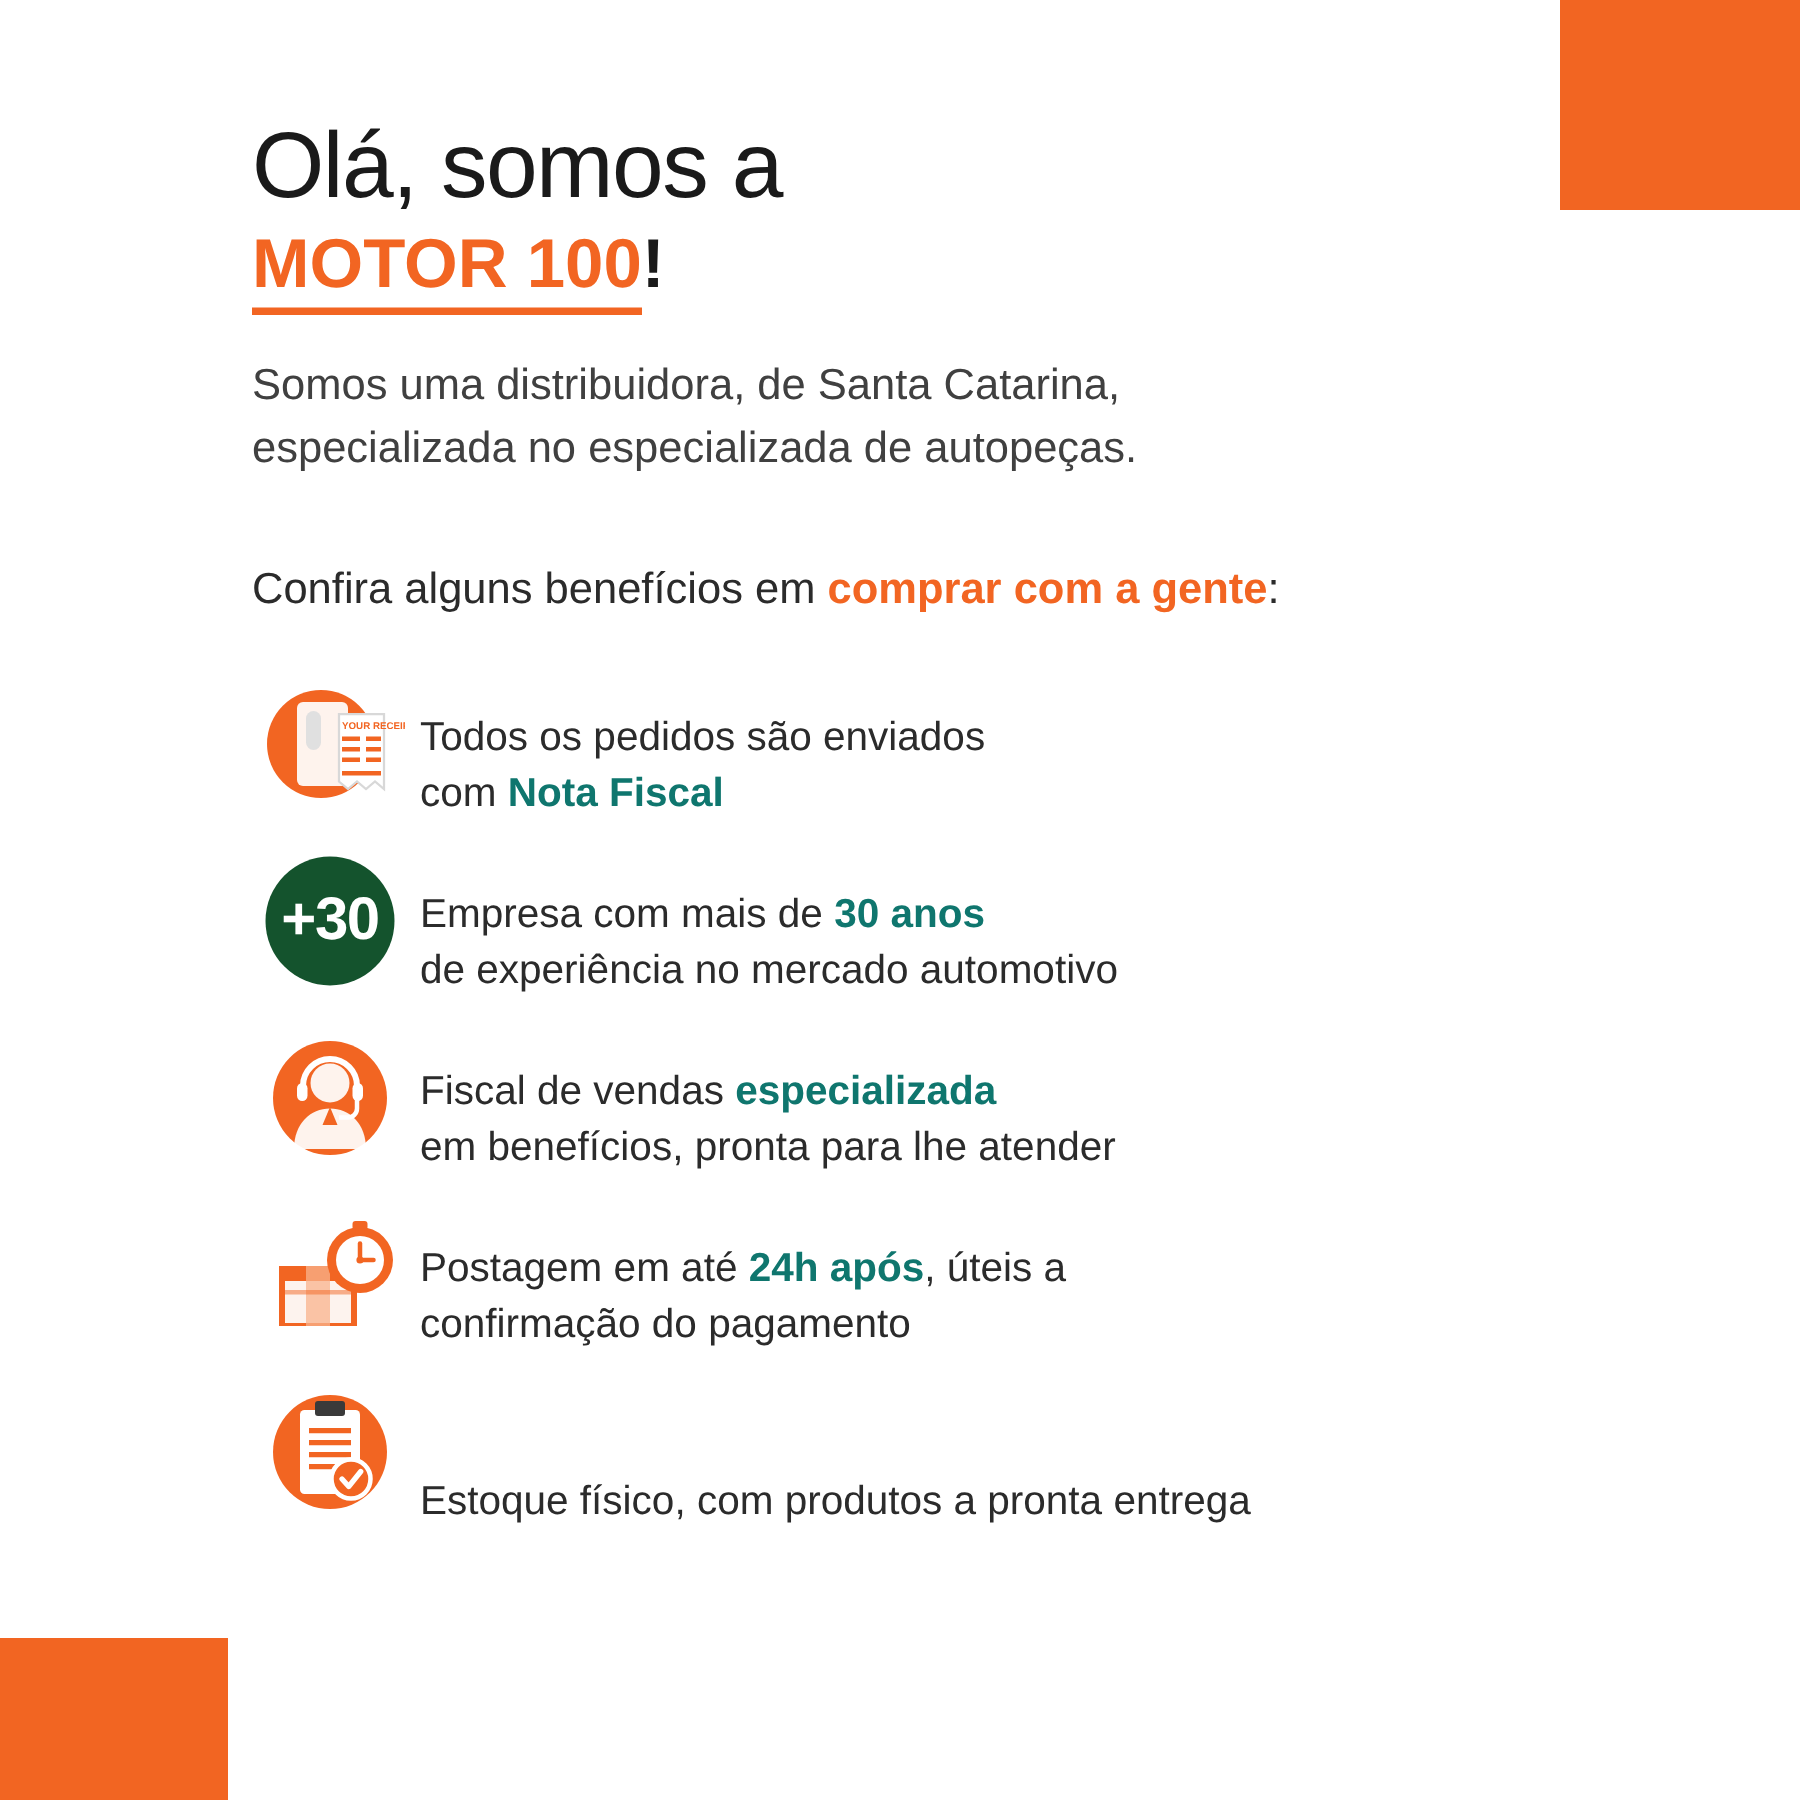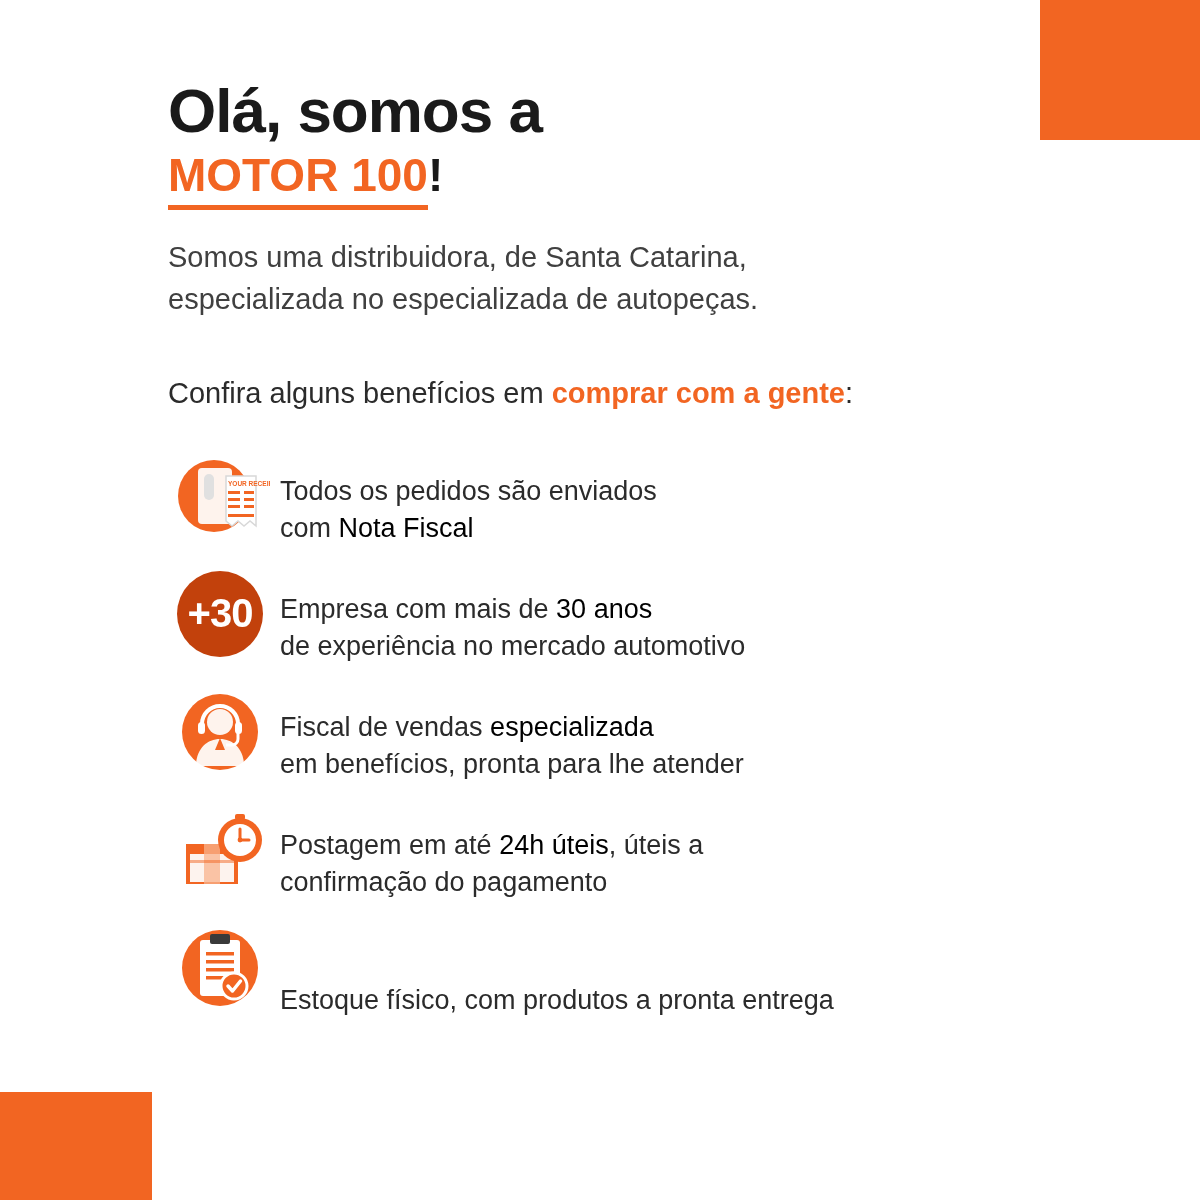--- a/index.html
+++ b/index.html
@@ -37,21 +37,21 @@
 
   .content {
     position: absolute;
     left: 168px;
     top: 78px;
     width: 940px;
   }
 
   h1.title-line1 {
     font-size: 62px;
-    font-weight: 700;
+    font-weight: 400;
     color: #1a1a1a;
     letter-spacing: -1px;
     line-height: 1.05;
   }
   .title-line2 {
     margin-top: 8px;
     font-size: 46px;
     font-weight: 700;
     color: #1a1a1a;
     letter-spacing: 0px;
@@ -97,27 +97,27 @@
     display: flex;
     align-items: center;
     justify-content: center;
   }
   .benefit-text {
     font-size: 27px;
     line-height: 1.38;
     color: #2b2b2b;
     padding-left: 8px;
   }
-  .benefit-text .hl { color: #000000; font-weight: 400; }
+  .benefit-text .hl { color: #0f766e; font-weight: 700; }
 
   .circle {
     width: 86px;
     height: 86px;
     border-radius: 50%;
-    background: #c2410c;
+    background: #14532d;
     display: flex;
     align-items: center;
     justify-content: center;
     position: relative;
   }
   .circle-num {
     color: #ffffff;
     font-size: 40px;
     font-weight: 700;
     letter-spacing: -1px;
@@ -215,21 +215,21 @@
             <circle cx="72" cy="42" r="22" fill="#f26522"></circle>
             <circle cx="72" cy="42" r="16" fill="#ffffff"></circle>
             <rect x="67" y="16" width="10" height="6" rx="2" fill="#f26522"></rect>
             <rect x="69" y="21" width="6" height="5" fill="#f26522"></rect>
             <path d="M72 42 V31" stroke="#f26522" stroke-width="3" stroke-linecap="round"></path>
             <path d="M72 42 h9" stroke="#f26522" stroke-width="3" stroke-linecap="round"></path>
             <circle cx="72" cy="42" r="2.4" fill="#f26522"></circle>
           </svg>
         </div>
         <div class="benefit-text">
-          <span>Postagem em até </span><span class="hl">24h úteis</span><span>, úteis a</span><br>
+          <span>Postagem em até </span><span class="hl">24h após</span><span>, úteis a</span><br>
           <span>confirmação do pagamento</span>
         </div>
       </li>
 
       <li class="benefit">
         <div class="icon-wrap">
           <svg width="100" height="100" viewBox="0 0 100 100" aria-hidden="true">
             <circle cx="50" cy="50" r="38" fill="#f26522"></circle>
             <rect x="30" y="22" width="40" height="56" rx="3" fill="#ffffff"></rect>
             <rect x="40" y="16" width="20" height="10" rx="2" fill="#3a3a3a"></rect>

